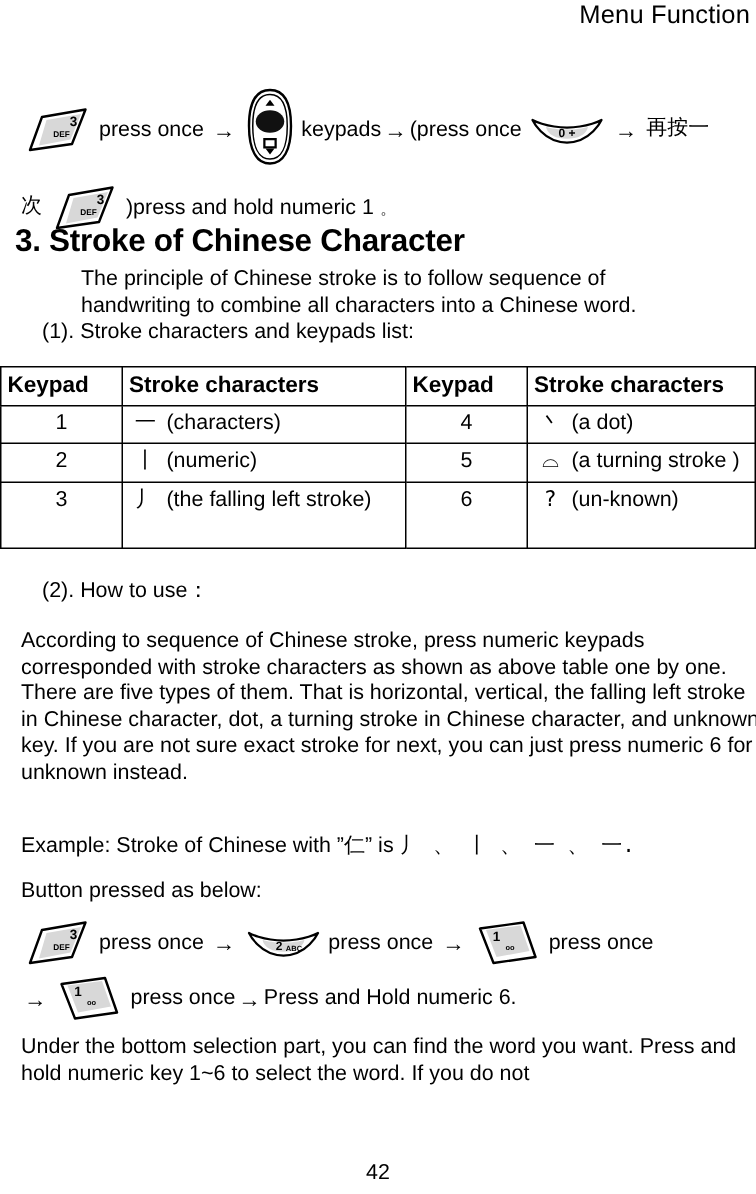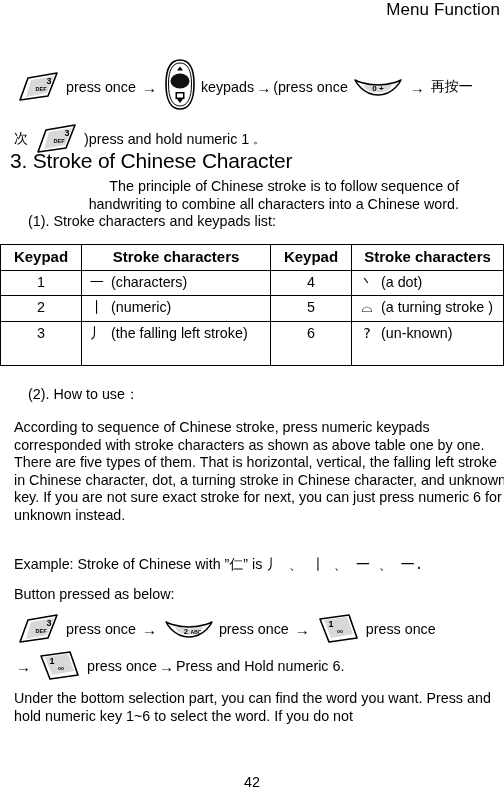--- a/index.html
+++ b/index.html
@@ -69,21 +69,21 @@
     display: inline-block;
     vertical-align: middle;
   }
   .keyicon svg { display: block; }
 
   
   .section-title {
     position: absolute;
     left: 10px;
     font-size: 21px;
-    font-weight: normal;
+    font-weight: bold;
     line-height: 25px;
     letter-spacing: -0.2px;
   }
 
   
   .para {
     position: absolute;
     font-size: 14.3px;
     line-height: 17.6px;
   }
@@ -101,21 +101,21 @@
   table.stroke-table th,
   table.stroke-table td {
     border: 1px solid #000000;
     padding: 3px 5px 4px 5px;
     vertical-align: top;
     line-height: 17.5px;
   }
   table.stroke-table th {
     font-weight: bold;
     font-size: 15px;
-    text-align: center;
+    text-align: left;
     white-space: nowrap;
     padding-left: 4px;
     padding-right: 4px;
   }
   th.c-kp { width: 72px; }
   th.c-sc { width: 180px; }
   th.c-kp2 { width: 72px; }
   th.c-sc2 { width: auto; }
   td.kp {
     text-align: center;
@@ -199,21 +199,21 @@
           <text x="27" y="21" font-family="Liberation Sans, sans-serif" font-size="5.5" font-weight="bold" text-anchor="middle">DEF</text>
         </svg>
       </span>
       <span>)press and hold numeric 1</span>
       <span class="cjk-period">。</span>
     </span>
   </div>
 
   <div class="section-title" style="top:148px;">3. Stroke of Chinese Character</div>
 
-  <div class="para indent" style="top:178px; left:28px; width:405px;text-align:right;">The principle of Chinese stroke is to follow sequence of handwriting to combine all characters into a Chinese word.</div>
+  <div class="para indent" style="top:178px; left:28px; width:405px;">The principle of Chinese stroke is to follow sequence of handwriting to combine all characters into a Chinese word.</div>
 
   <div class="para" style="top:213px; left:28px; width:440px;">(1). Stroke characters and keypads list:</div>
 
   <table class="stroke-table">
     <thead>
       <tr>
         <th class="c-kp">Keypad</th>
         <th class="c-sc">Stroke characters</th>
         <th class="c-kp2">Keypad</th>
         <th class="c-sc2">Stroke characters</th>

